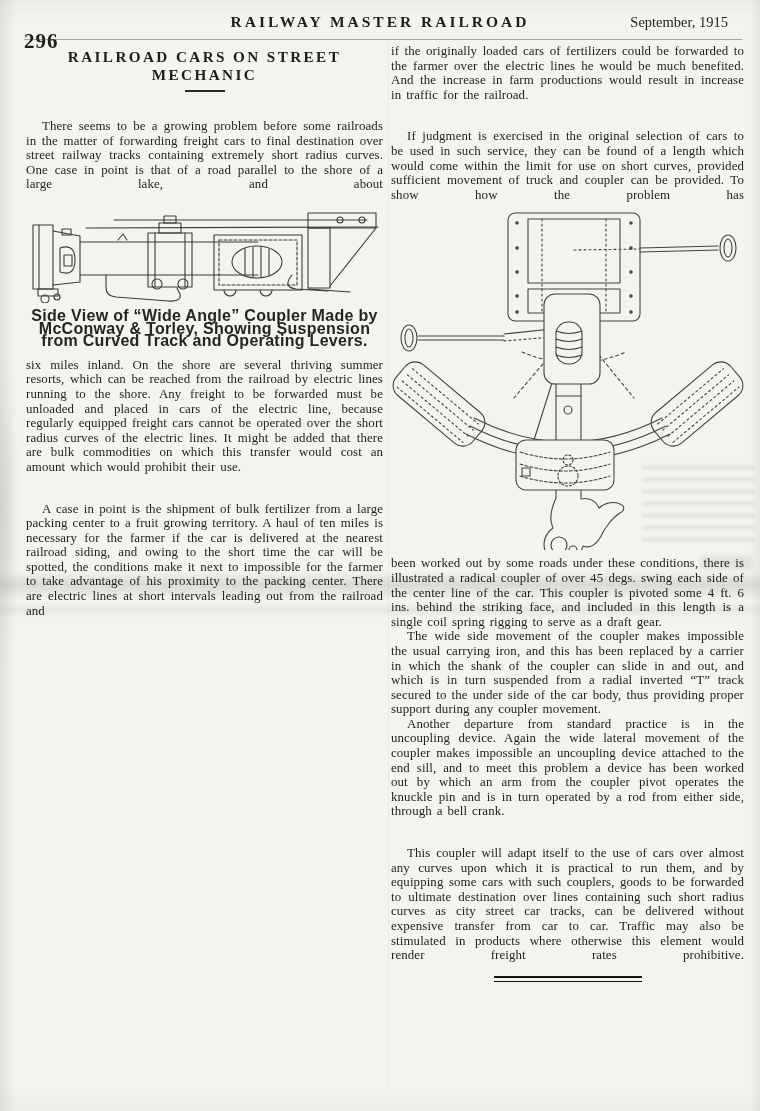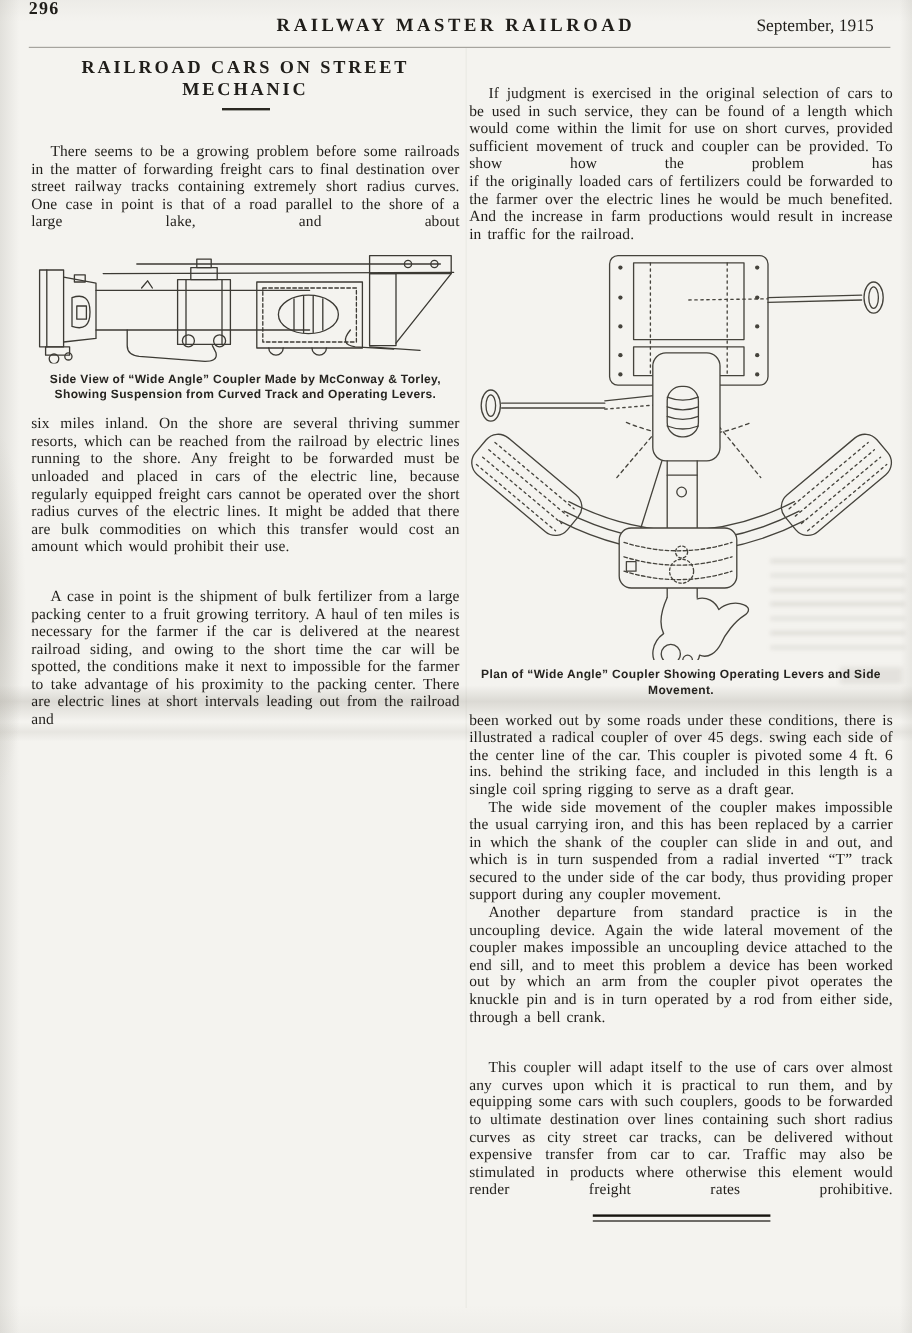--- a/index.html
+++ b/index.html
@@ -27,21 +27,21 @@
   .blotch-left { position:absolute; left:-8px; top:360px; width:30px; height:300px;
     background:radial-gradient(ellipse at 20% 50%, rgba(165,162,152,0.30), rgba(165,162,152,0) 70%); }
   .gutter { position:absolute; left:388px; top:40px; width:1px; height:1050px; background:rgba(150,148,140,0.10); }
   .ghost1 { position:absolute; left:642px; top:466px; width:112px; height:78px;
     background:repeating-linear-gradient(180deg, rgba(125,122,112,0.18) 0 3px, rgba(125,122,112,0) 3px 12px);
     filter:blur(1.6px); }
   .ghost2 { position:absolute; left:700px; top:556px; width:52px; height:14px;
     background:rgba(125,122,112,0.14); filter:blur(2px); }
 
   
-  .page-number { position:absolute; left:24px; top:0; font-size:15px; font-weight:bold; letter-spacing:1px; }
+  .page-number { position:absolute; left:24px; top:29px; font-size:21px; font-weight:bold; letter-spacing:1px; }
   .journal-title { position:absolute; left:0; right:0; top:13px; text-align:center;
     font-size:15.5px; font-weight:bold; letter-spacing:3px; }
   .issue-date { position:absolute; right:32px; top:14px; font-size:14.5px; }
   .header-rule { position:absolute; left:24px; right:18px; top:39px; height:1px; background:rgba(70,68,60,0.45); }
 
   
   .col-left  { position:absolute; left:26px;  top:44px; width:357px; }
   .col-right { position:absolute; left:391px; top:44px; width:353px; }
 
   .article-title { margin:4px 0 0; text-align:center; font-size:15.2px; font-weight:bold; letter-spacing:2.4px; }
@@ -49,21 +49,21 @@
 
   p.body-text { margin:0; text-align:justify; font-size:12.9px; line-height:14.6px;
     word-spacing:1.6px; letter-spacing:0.1px; }
   p.indent { text-indent:16px; }
   p.flush-last { text-align-last:justify;margin-top:27px; }
 
   figure { margin:0; }
   .fig1 { margin:13px 0 3px; }
   .fig2 { margin:6px 0 2px; text-align:center; }
   .figcap { font-family:"Liberation Sans", sans-serif; font-weight:bold;
-    font-size:10px; line-height:12.6px; text-align:center; letter-spacing:0.3px; color:#262420; }
+    font-size:16px; line-height:12.6px; text-align:center; letter-spacing:0.3px; color:#262420; }
   .cap-space { margin-bottom:10px; }
 
   .end-rule { width:148px; height:3px; margin:13px auto 0;
     border-top:2.5px solid #17150f; border-bottom:1px solid #17150f; }
 
   svg.drawing { display:inline-block; }
   svg.drawing * { vector-effect:non-scaling-stroke; }
 </style>
 </head>
 <body>
@@ -138,22 +138,22 @@
       </g>
     </svg>
   </figure>
   <div class="figcap cap-space">Side View of “Wide Angle” Coupler Made by McConway &amp; Torley, Showing Suspension from Curved Track and Operating Levers.</div>
 
   <p class="body-text">six miles inland.  On the shore are several thriving summer resorts, which can be reached from the railroad by electric lines running to the shore.  Any freight to be forwarded must be unloaded and placed in cars of the electric line, because regularly equipped freight cars cannot be operated over the short radius curves of the electric lines.  It might be added that there are bulk commodities on which this transfer would cost an amount which would prohibit their use.</p>
   <p class="body-text indent flush-last">A case in point is the shipment of bulk fertilizer from a large packing center to a fruit growing territory.  A haul of ten miles is necessary for the farmer if the car is delivered at the nearest railroad siding, and owing to the short time the car will be spotted, the conditions make it next to impossible for the farmer to take advantage of his proximity to the packing center.  There are electric lines at short intervals leading out from the railroad and</p>
 </div>
 
 <div class="col-right">
+  <p class="body-text">if the originally loaded cars of fertilizers could be forwarded to the farmer over the electric lines he would be much benefited.  And the increase in farm productions would result in increase in traffic for the railroad.</p>
   <p class="body-text indent flush-last">If judgment is exercised in the original selection of cars to be used in such service, they can be found of a length which would come within the limit for use on short curves, provided sufficient movement of truck and coupler can be provided.  To show how the problem has</p>
-  <p class="body-text">if the originally loaded cars of fertilizers could be forwarded to the farmer over the electric lines he would be much benefited.  And the increase in farm productions would result in increase in traffic for the railroad.</p>
 
   <figure class="fig2">
     <svg class="drawing" width="352" height="342" viewBox="0 0 352 342">
       <g stroke="#45433c" fill="none" stroke-width="1.1" stroke-linecap="round" stroke-linejoin="round">
 
         <rect x="116" y="5" width="132" height="108" rx="7" fill="#f4f3ef"></rect>
         <rect x="136" y="11" width="92" height="64"></rect>
         <rect x="136" y="81" width="92" height="24"></rect>
         <line x1="150" y1="11" x2="150" y2="105" stroke-dasharray="2 3"></line>
         <line x1="214" y1="11" x2="214" y2="105" stroke-dasharray="2 3"></line>
@@ -230,21 +230,20 @@
 
         <circle cx="176" cy="252" r="5" stroke-dasharray="2 2"></circle>
         <circle cx="176" cy="268" r="10" stroke-dasharray="2 2"></circle>
 
         <path d="M164 290 C159 301 157 312 161 320 C151 327 149 341 157 347 C165 353 176 351 179 343 C183 347 190 345 191 338 C198 341 205 336 209 328 C212 321 220 310 228 305 C233 302 233 298 228 296 C221 293 212 295 207 300 C204 293 197 289 189 291" fill="#f4f3ef"></path>
         <circle cx="167" cy="337" r="8"></circle>
         <circle cx="181" cy="342" r="4"></circle>
       </g>
     </svg>
   </figure>
-  <div class="figcap cap-space">Plan of “Wide Angle” Coupler Showing Operating Levers and Side Movement.</div>
 
   <p class="body-text">been worked out by some roads under these conditions, there is illustrated a radical coupler of over 45 degs. swing each side of the center line of the car.  This coupler is pivoted some 4 ft. 6 ins. behind the striking face, and included in this length is a single coil spring rigging to serve as a draft gear.</p>
   <p class="body-text indent">The wide side movement of the coupler makes impossible the usual carrying iron, and this has been replaced by a carrier in which the shank of the coupler can slide in and out, and which is in turn suspended from a radial inverted “T” track secured to the under side of the car body, thus providing proper support during any coupler movement.</p>
   <p class="body-text indent">Another departure from standard practice is in the uncoupling device.  Again the wide lateral movement of the coupler makes impossible an uncoupling device attached to the end sill, and to meet this problem a device has been worked out by which an arm from the coupler pivot operates the knuckle pin and is in turn operated by a rod from either side, through a bell crank.</p>
   <p class="body-text indent flush-last">This coupler will adapt itself to the use of cars over almost any curves upon which it is practical to run them, and by equipping some cars with such couplers, goods to be forwarded to ultimate destination over lines containing such short radius curves as city street car tracks, can be delivered without expensive transfer from car to car.  Traffic may also be stimulated in products where otherwise this element would render freight rates prohibitive.</p>
 
   <div class="end-rule"></div>
 </div>
 
 </body></html>

